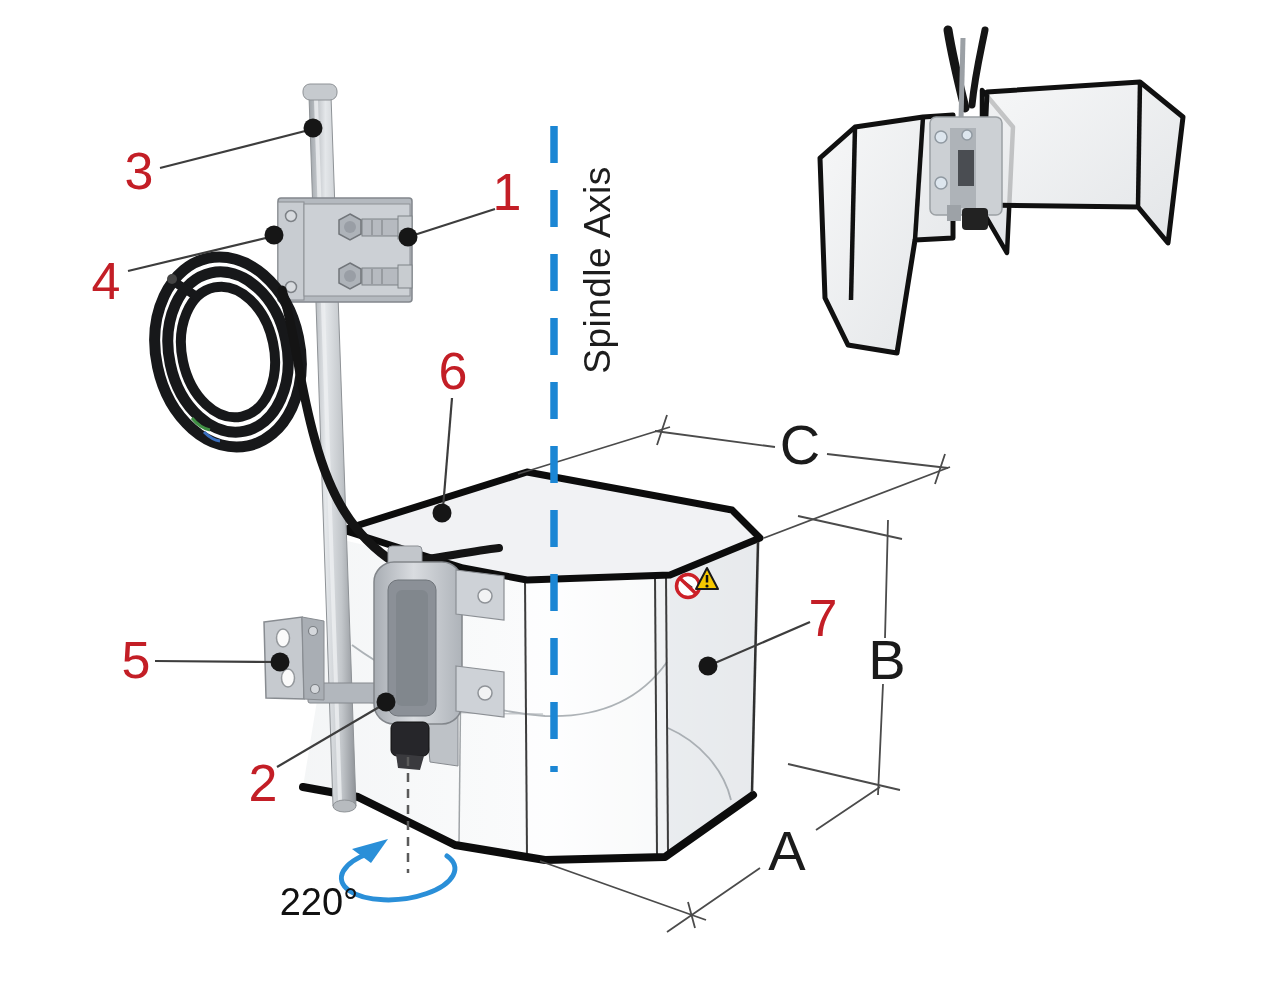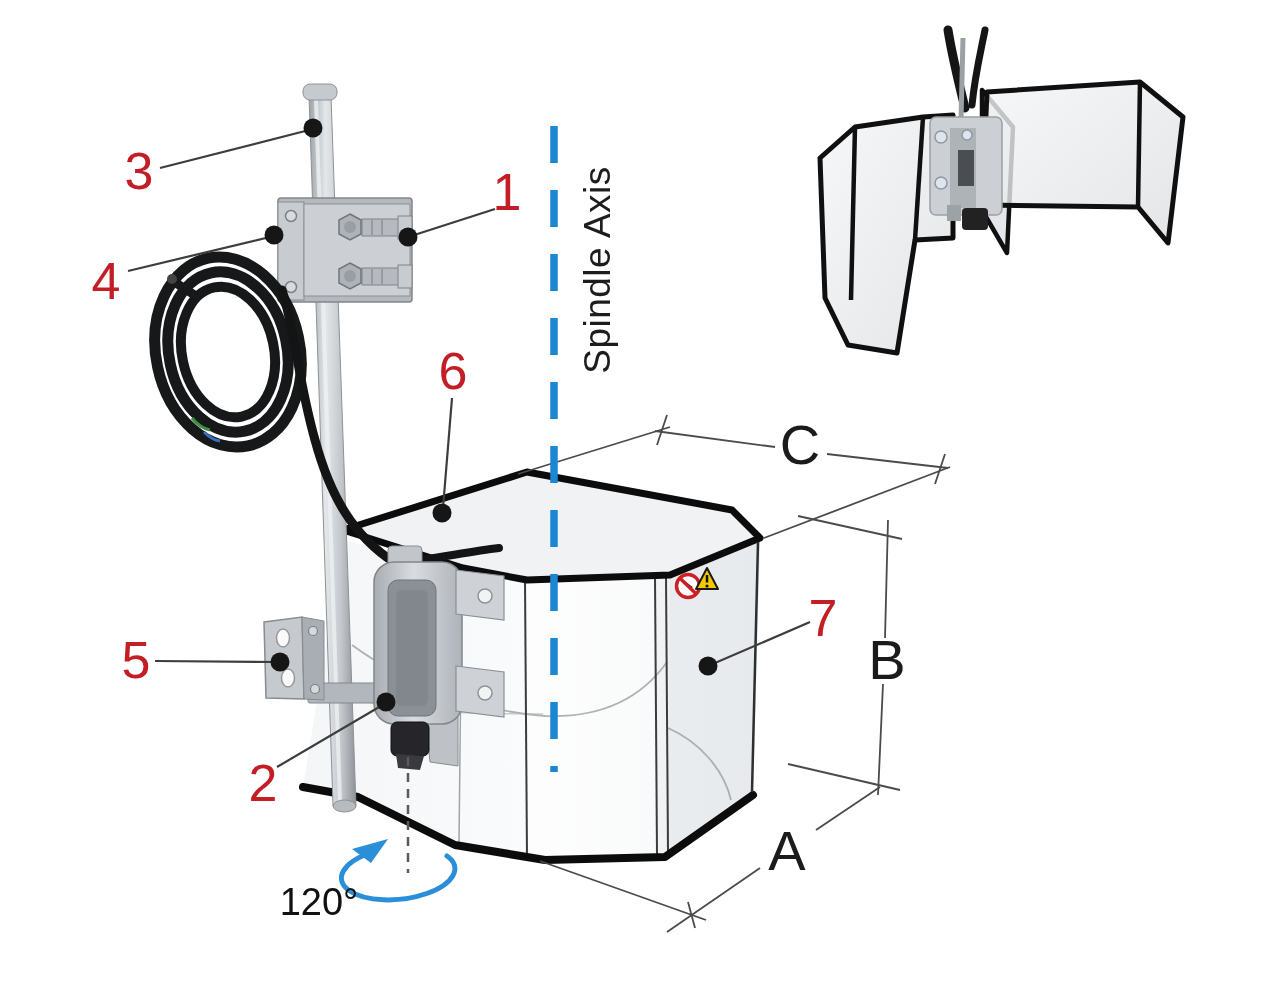--- a/index.html
+++ b/index.html
@@ -235,15 +235,15 @@
 <div class="lbl red" style="left:106px;top:281px">4</div>
 <div class="lbl red" style="left:136px;top:660px">5</div>
 <div class="lbl red" style="left:453px;top:371px">6</div>
 <div class="lbl red" style="left:823px;top:618px">7</div>
 
 <div class="lbl dim" style="left:787px;top:851px">A</div>
 <div class="lbl dim" style="left:887px;top:660px">B</div>
 <div class="lbl dim" style="left:800px;top:445px">C</div>
 
 <div class="lbl axis" style="left:597px;top:270px">Spindle Axis</div>
-<div class="lbl deg" style="left:319px;top:902px">120°</div>
+<div class="lbl deg" style="left:319px;top:902px">220°</div>
 
 </div>
 
 </body></html>

